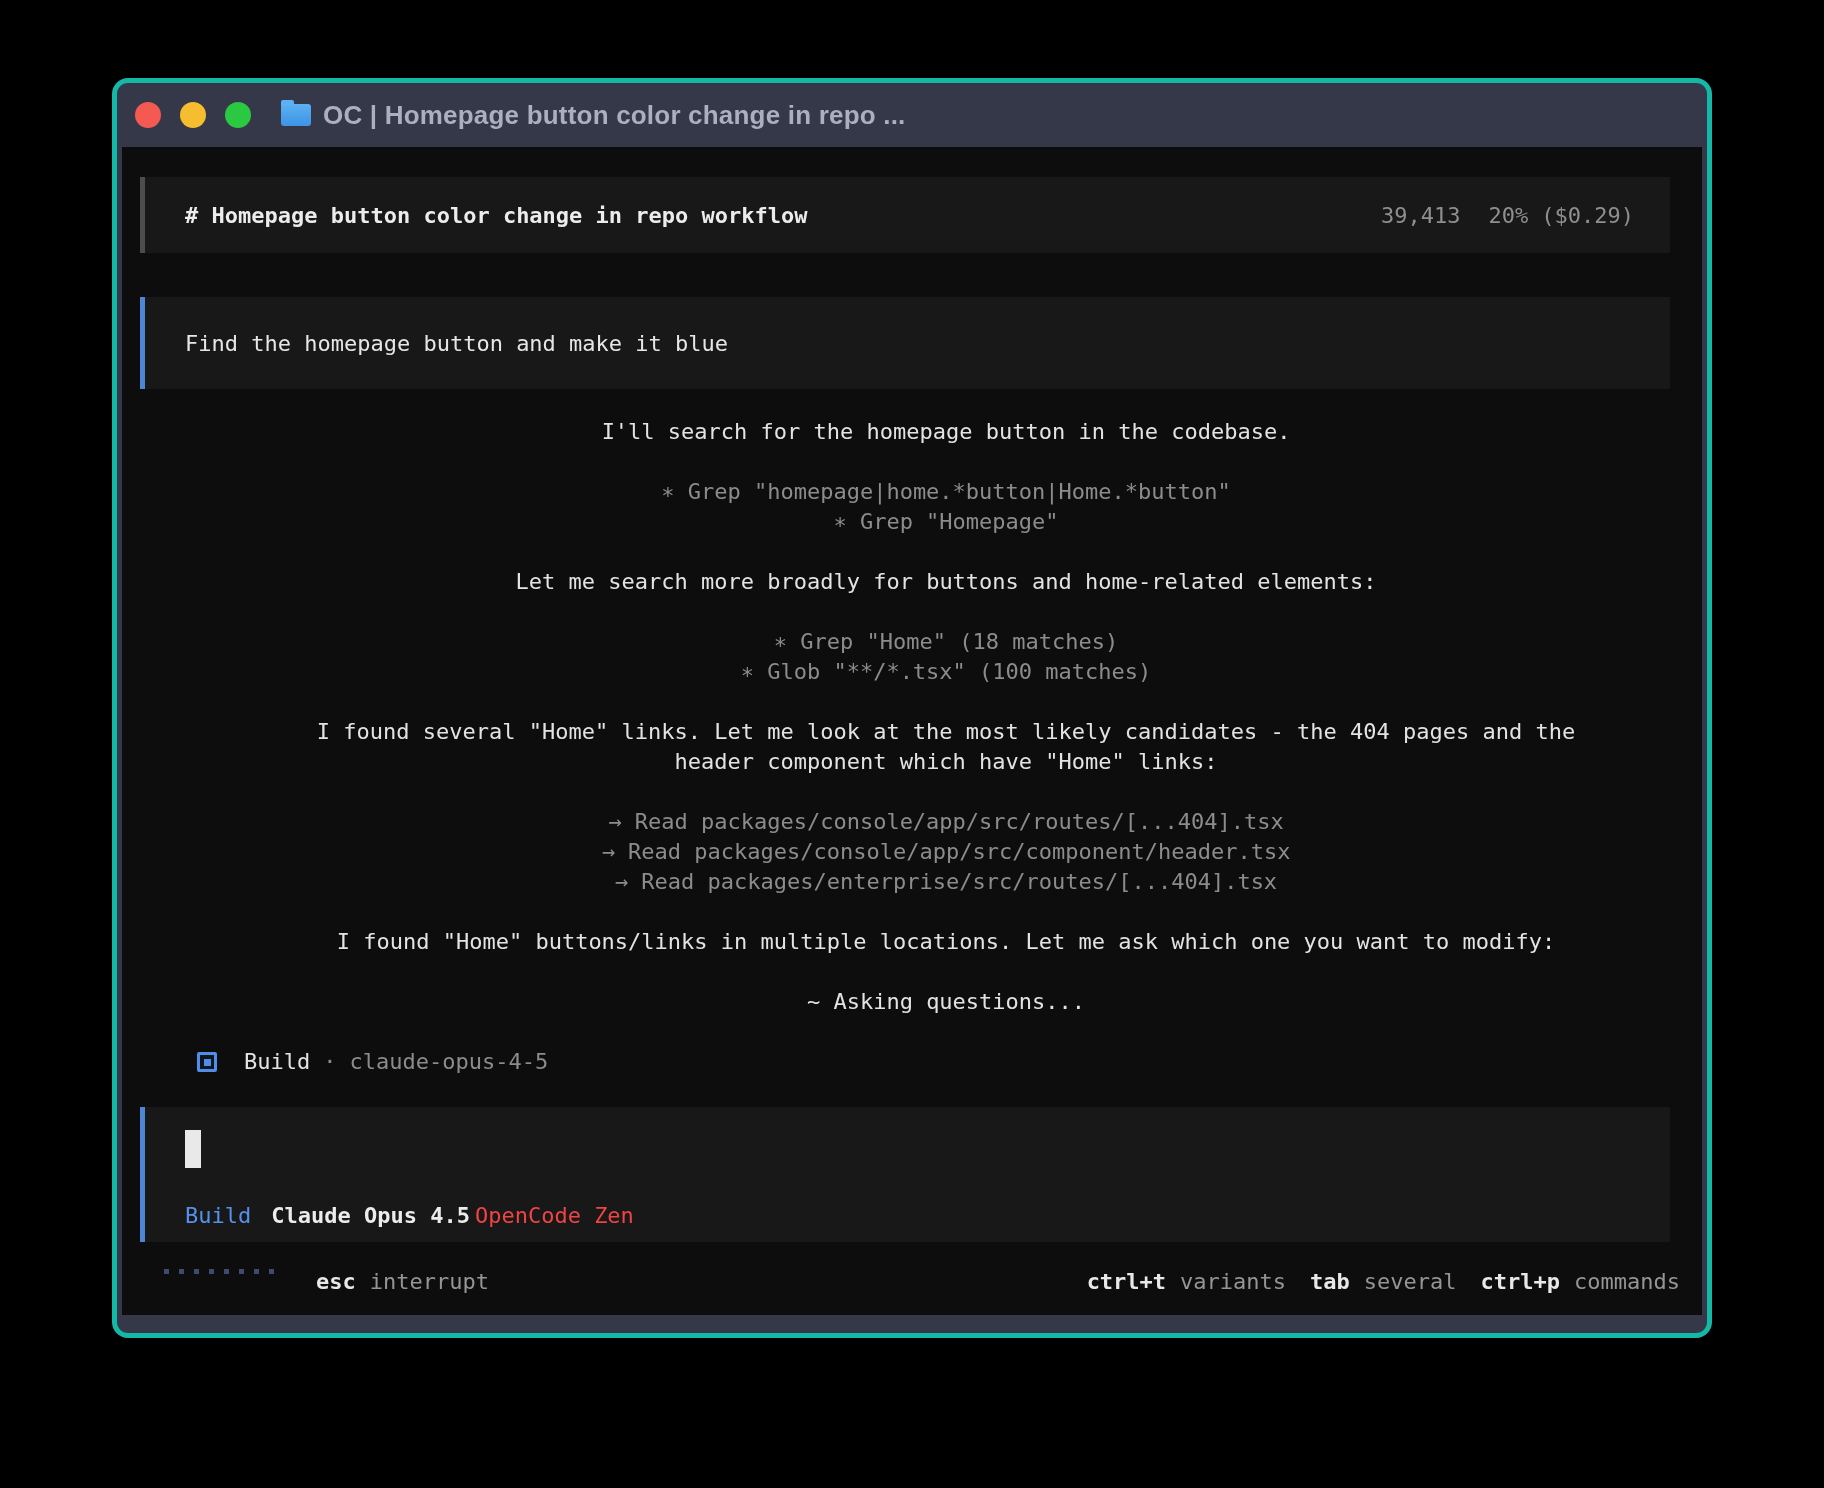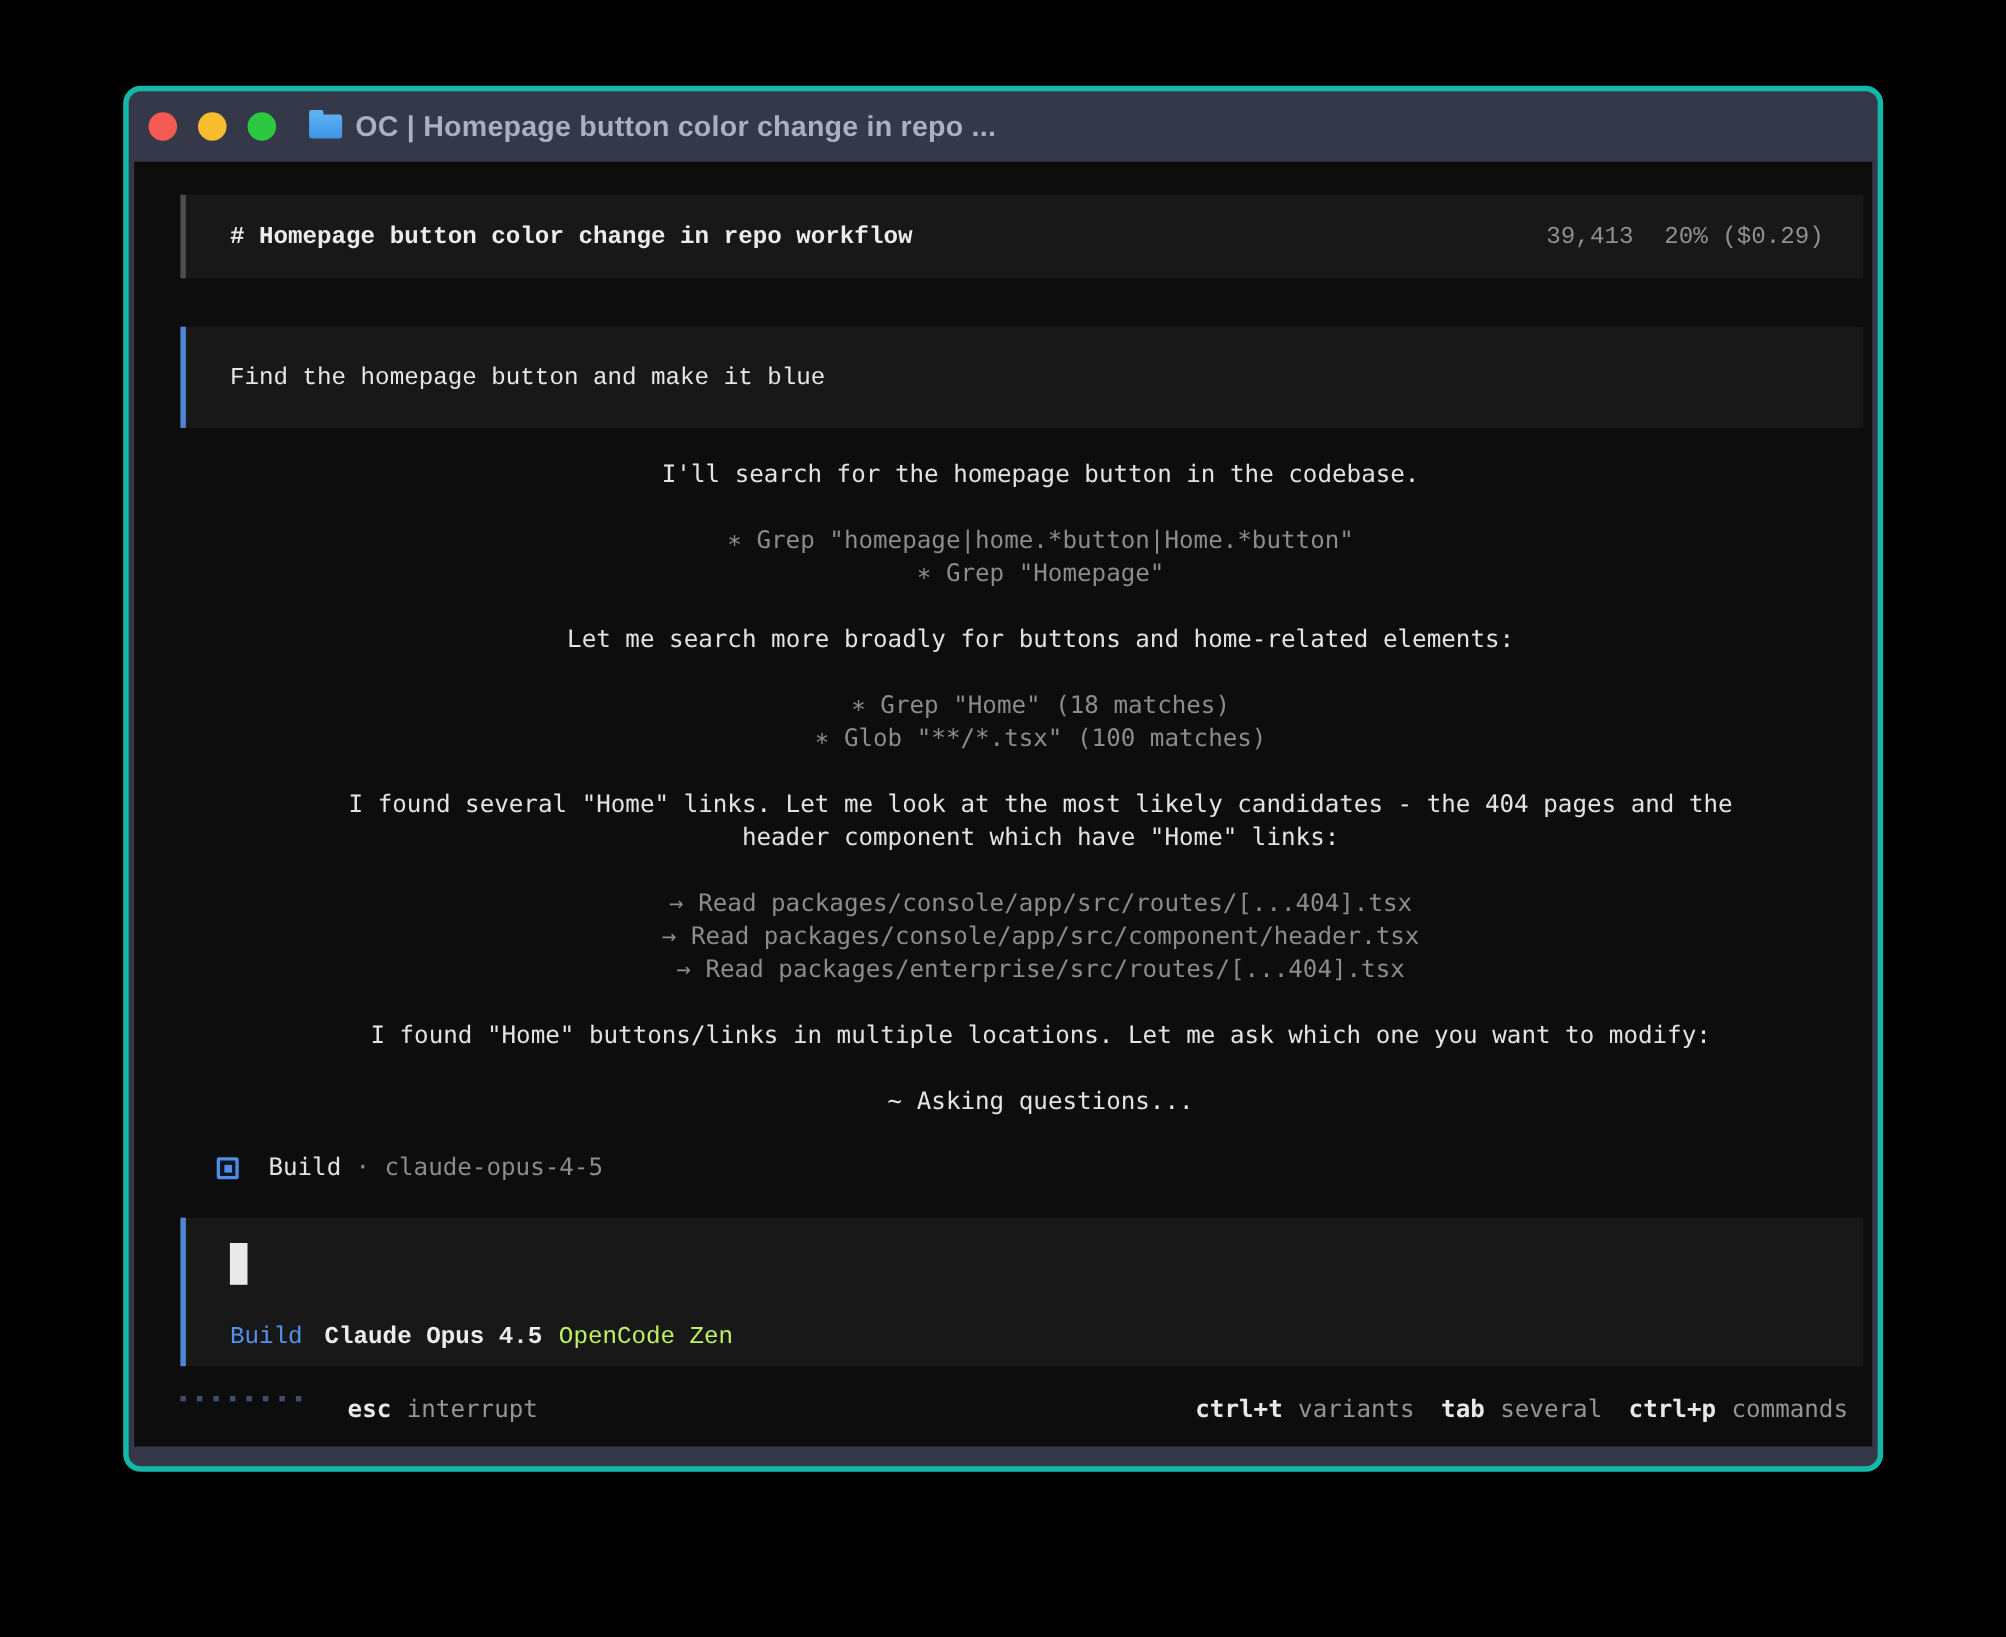--- a/index.html
+++ b/index.html
@@ -63,25 +63,24 @@
     position: relative;
     margin: 0 5px;
     height: 1168px;
     background: #0d0d0d;
     font-size: 22px;
     color: #e3e3e3;
   }
 
   .block {
     position: absolute;
-    left: 42px;
+    left: 18px;
     width: 1530px;
     background: #181818;
     box-sizing: border-box;
-    font-family: Liberation Mono, monospace;
   }
   .bar-gray { border-left: 5px solid #4d4d4d; }
   .bar-blue { border-left: 5px solid #4d86d4; }
 
   .session-header {
     top: 30px; height: 76px;
     display: flex; align-items: center; justify-content: space-between;
     padding: 0 36px 0 40px;
   }
   .session-title { font-weight: bold; color: #ececec; white-space: pre; }
@@ -131,21 +130,21 @@
     background: #e9e9e9;
   }
   .status-line {
     position: absolute;
     left: 40px; bottom: 14px;
     display: flex; align-items: baseline;
     white-space: pre;
   }
   .status-agent    { color: #5591ea; }
   .status-model    { color: #ececec; font-weight: bold; margin-left: 20px; }
-  .status-provider { color: #bef264; margin-left: 15px; }
+  .status-provider { color: #ef4444; margin-left: 5px; }
 
   
   .footer {
     position: absolute;
     left: 42px; right: 22px; top: 1117px;
     height: 34px;
     display: flex; align-items: center; justify-content: space-between;
   }
   .footer-left { display: flex; align-items: flex-start; }
   .dots { display: flex; gap: 10px; margin-right: 42px; }

